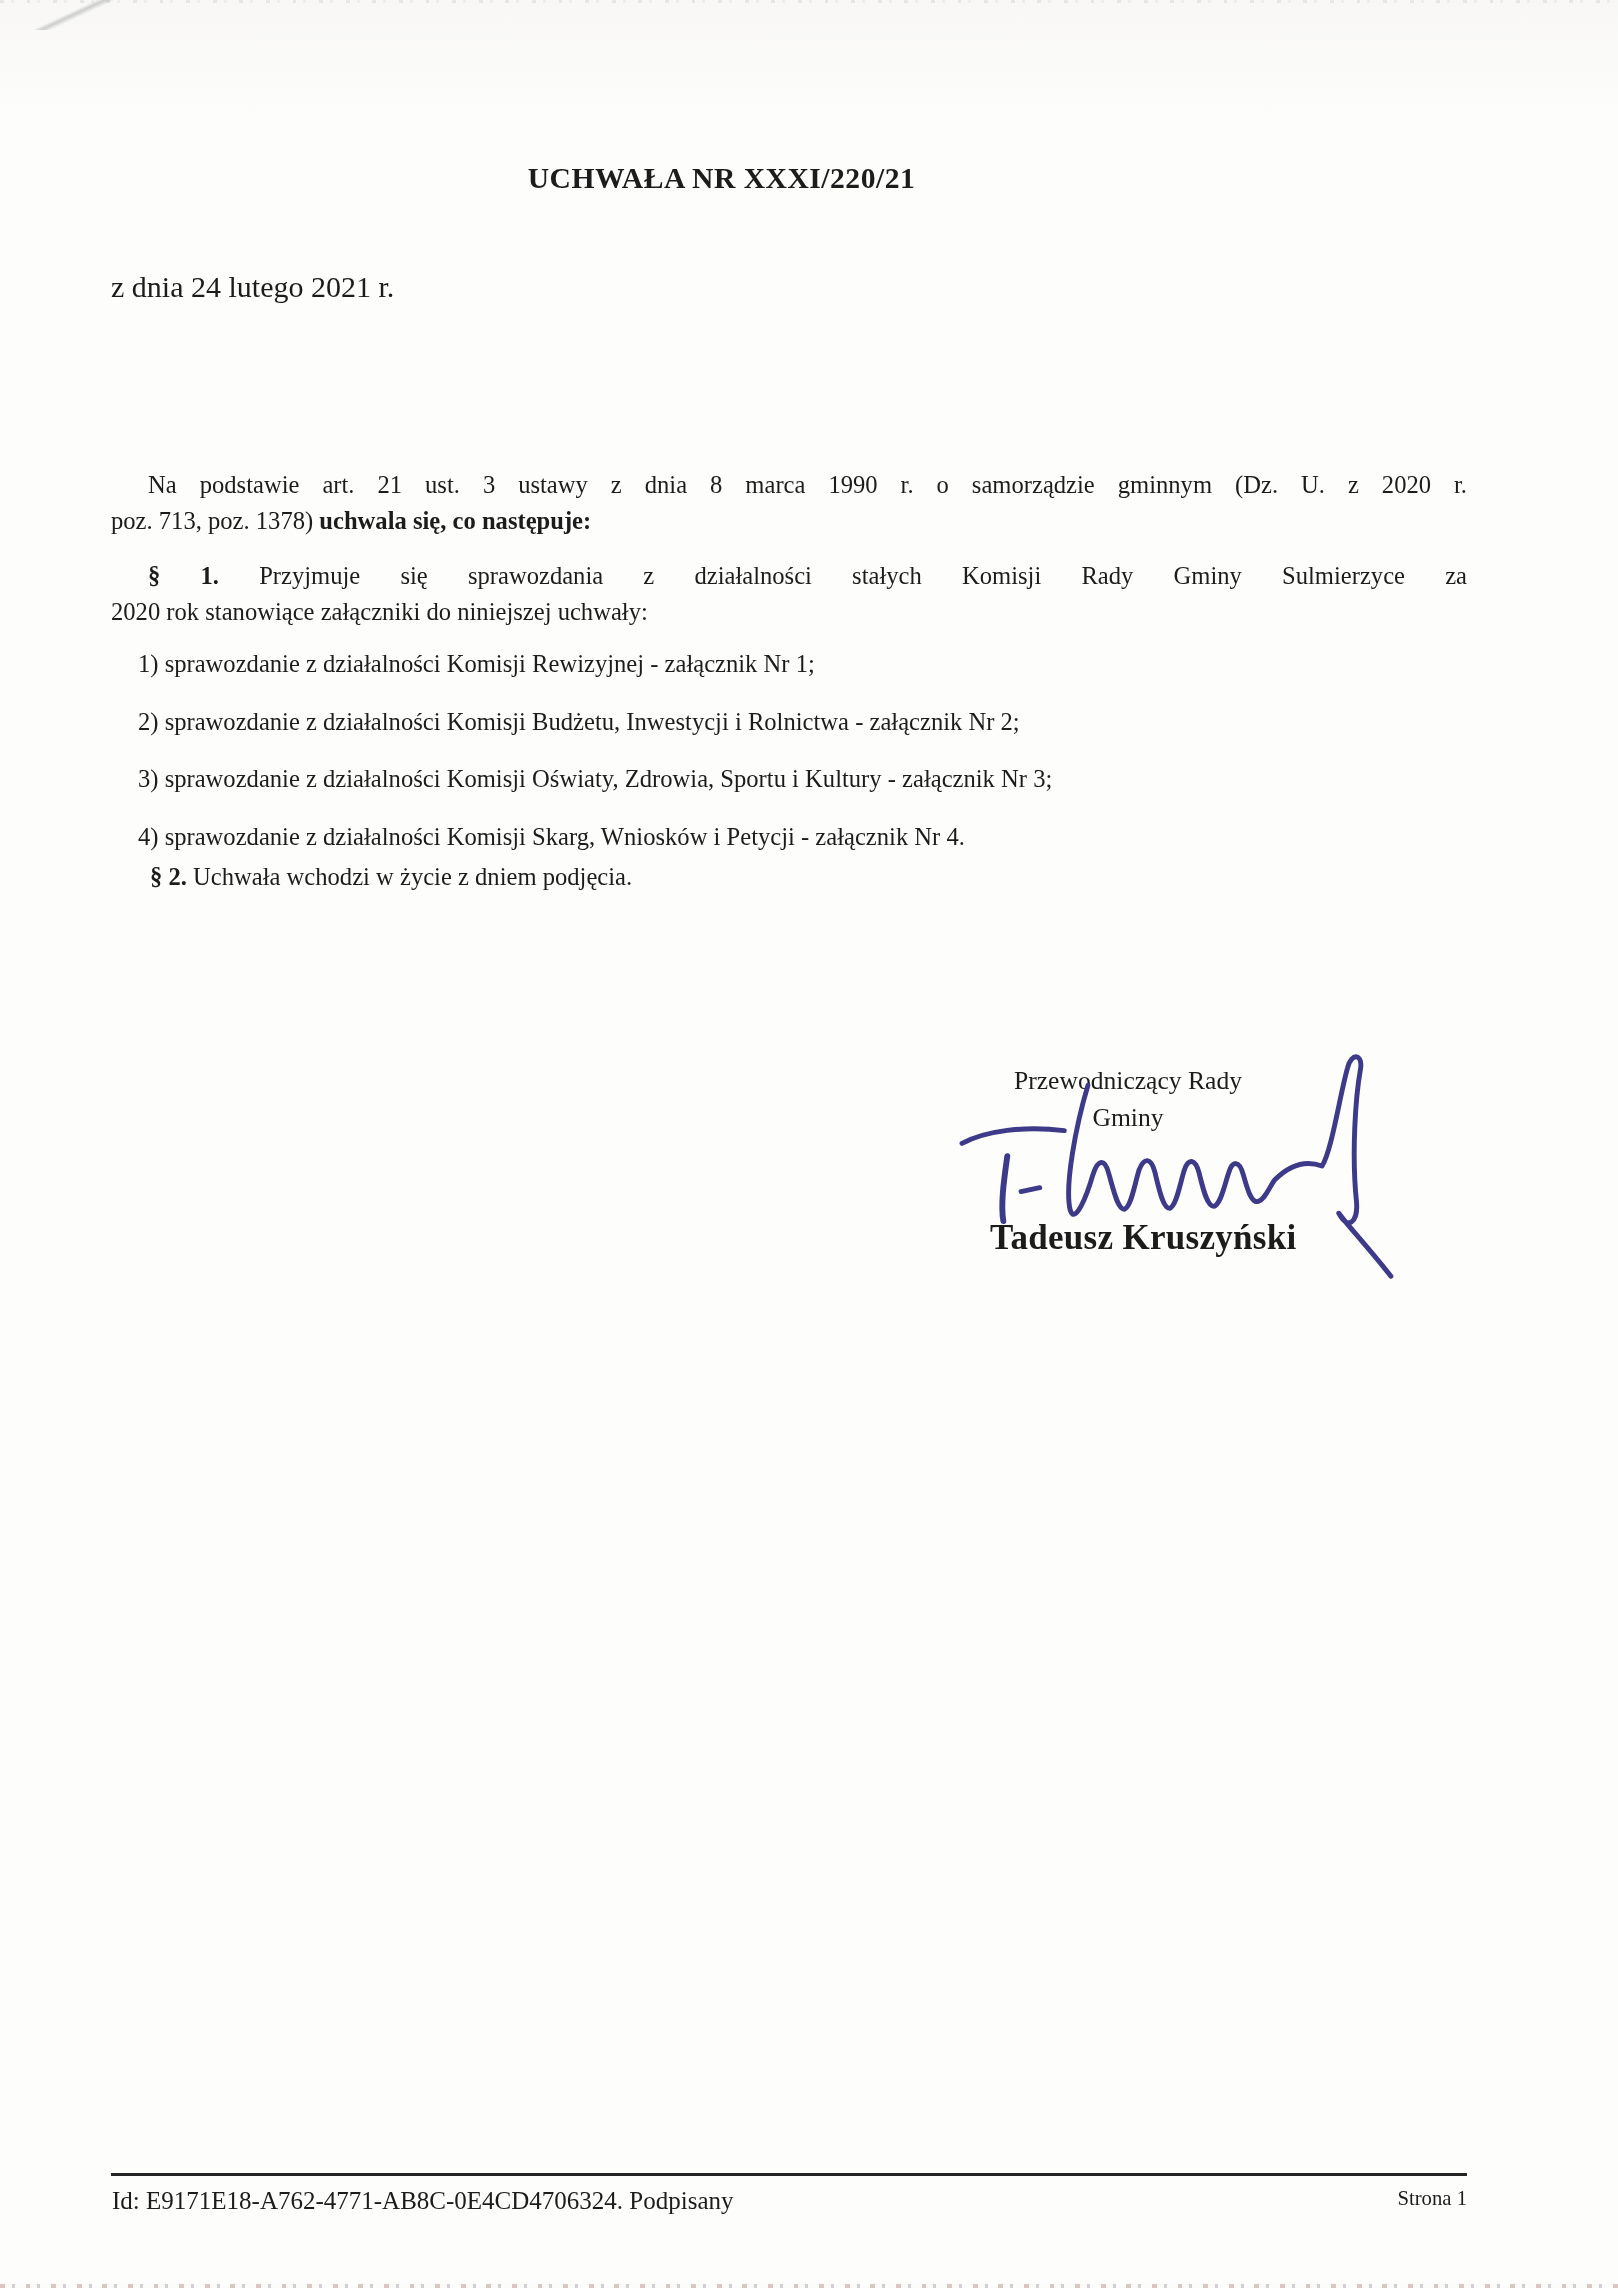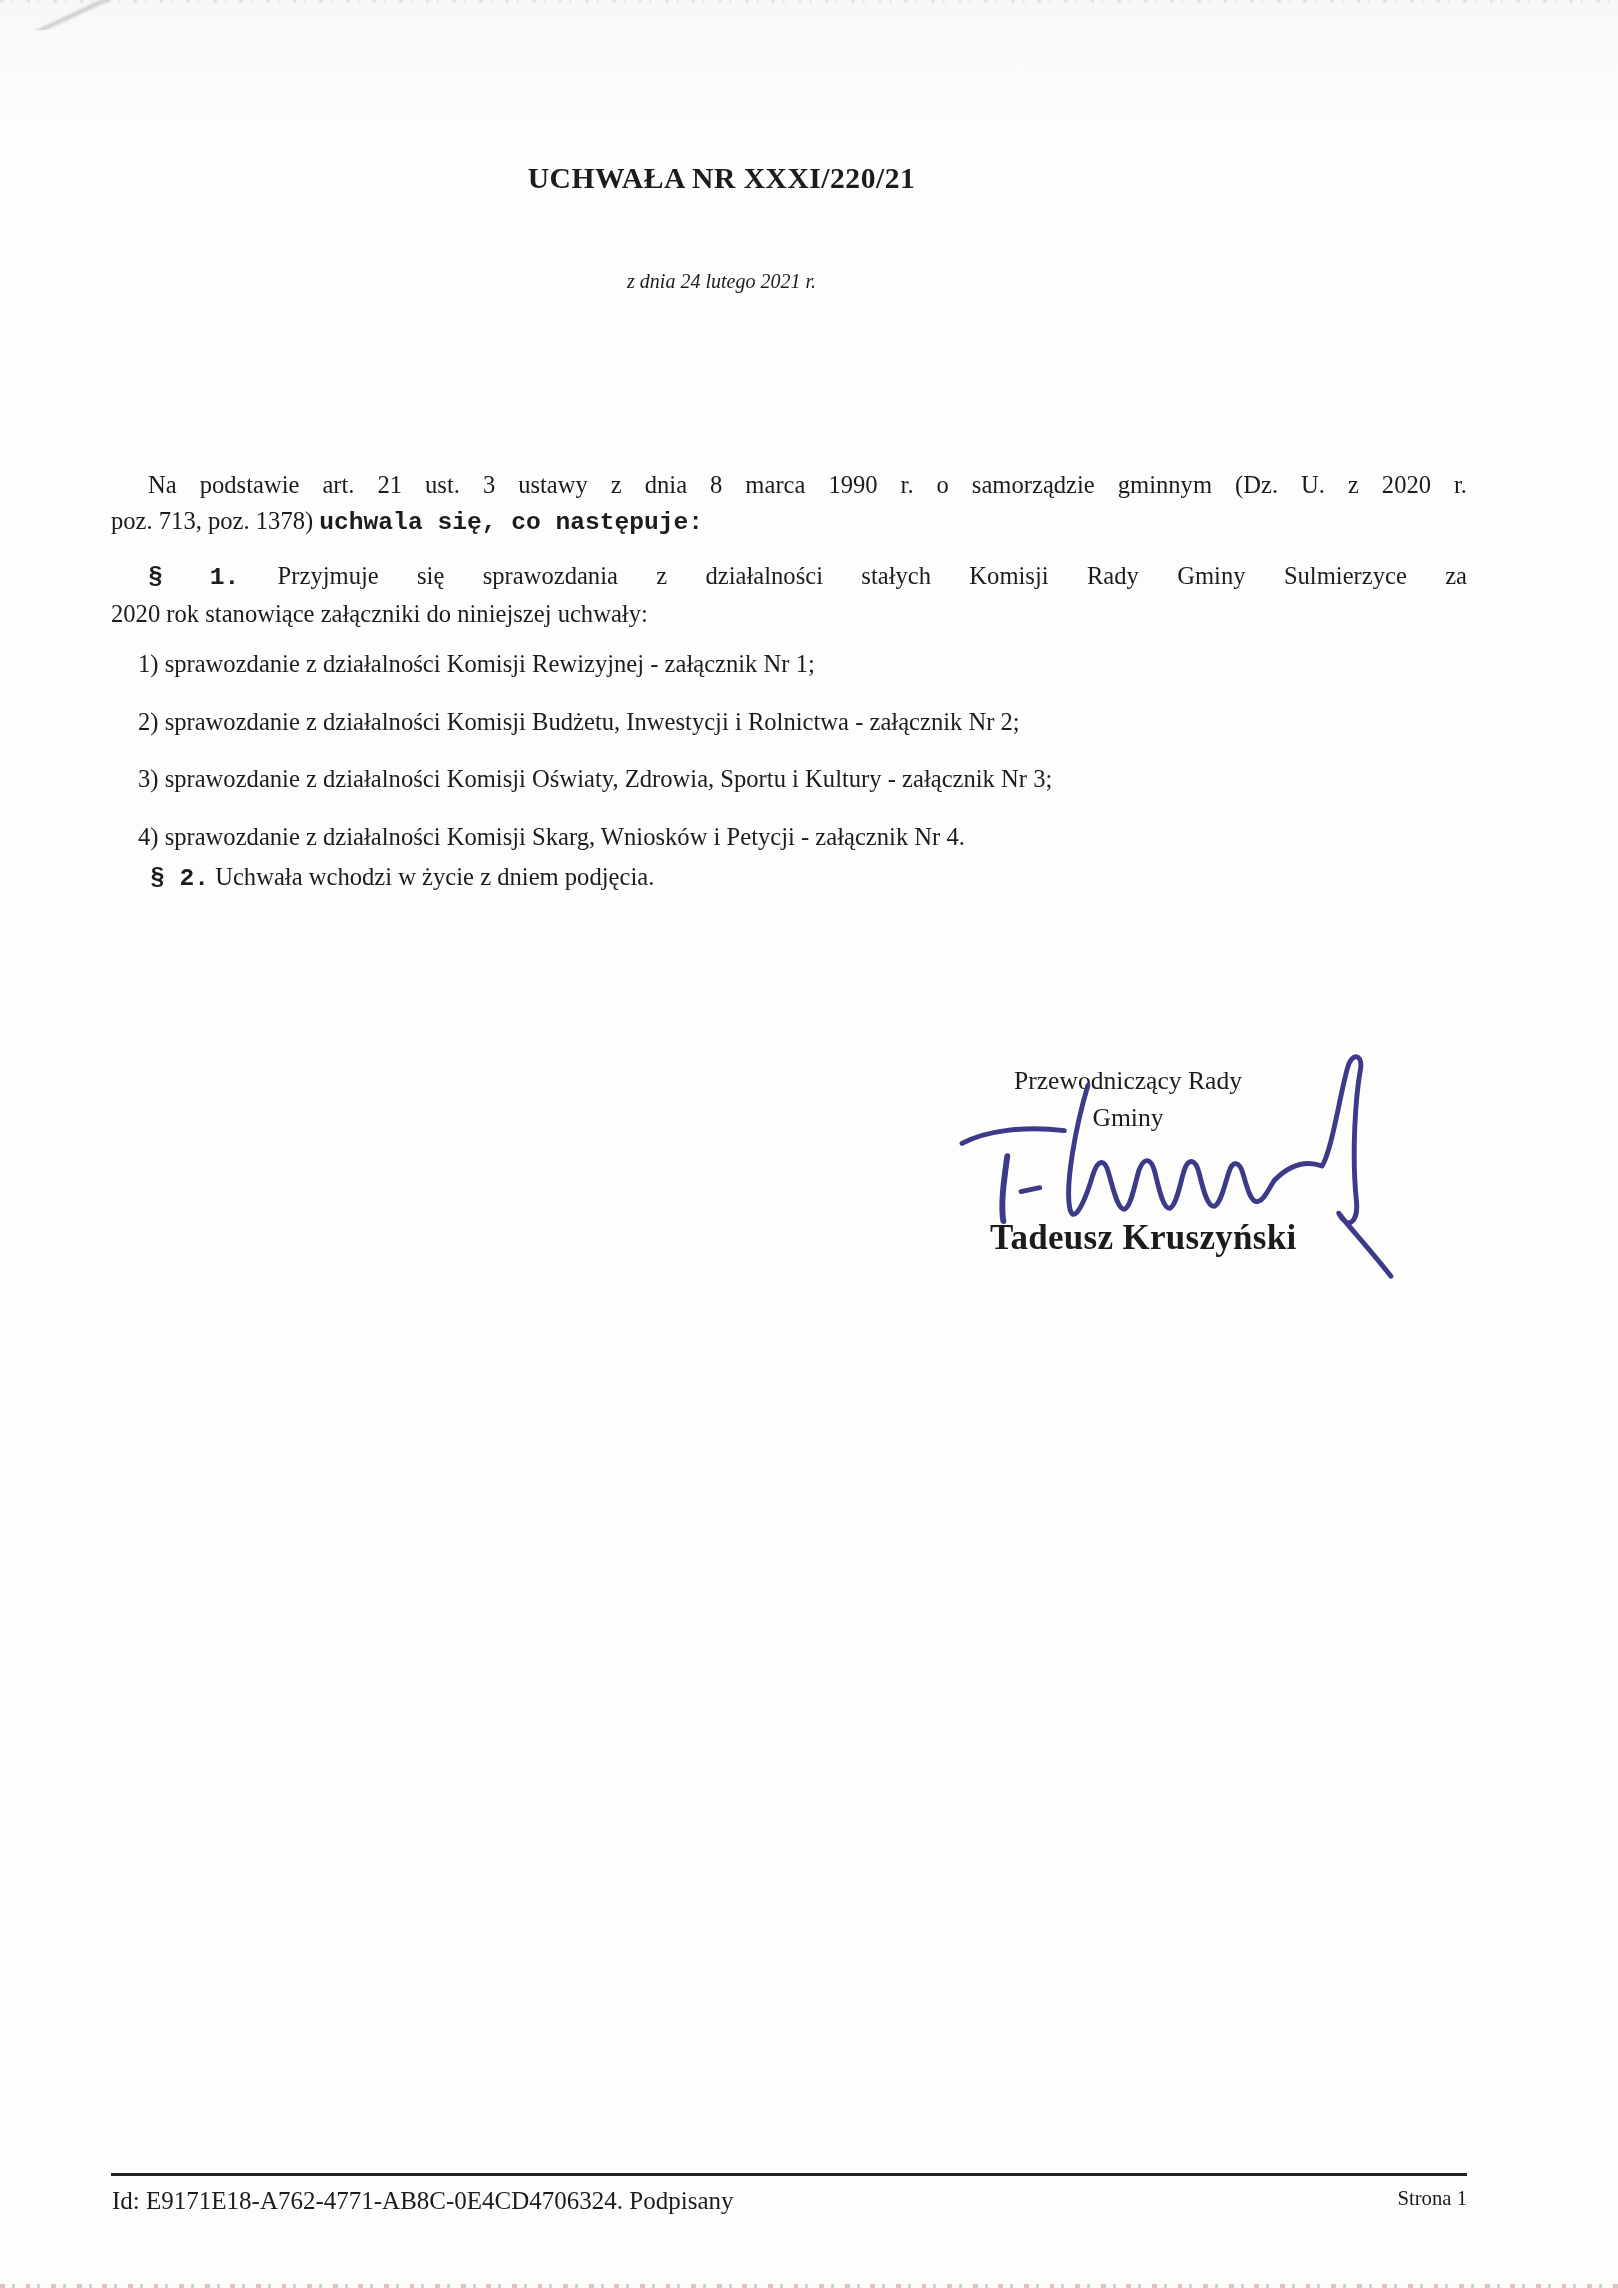--- a/index.html
+++ b/index.html
@@ -26,30 +26,30 @@
     background: linear-gradient(155deg, transparent 44%, rgba(135,135,142,.38) 49%, transparent 55%);
   }
   .scan-edge-bottom {
     position: absolute; left: 0; bottom: 0; width: 100%; height: 3.9px; opacity: .75;
     background: repeating-linear-gradient(90deg, rgba(150,88,80,.45) 0 4.9px, rgba(232,226,222,.15) 4.9px 11.8px, rgba(98,94,110,.38) 11.8px 14.8px, rgba(240,238,235,.08) 14.8px 25.6px);
   }
 
   
   .title-block { position: absolute; left: 111px; top: 158px; width: 1221px; text-align: center; }
   .title-line { font-weight: bold; font-size: 29.6px; line-height: 41px; letter-spacing: 0.5px; }
-  .date-line  { position: absolute; left: 111px; top: 270px; width: 1221px; text-align: center; font-size: 20px; font-style: italic; }
+  .date-line  { position: absolute; left: 111px; top: 270px; width: 1221px; text-align: left; font-size: 30px; }
   .subject-block { position: absolute; left: 111px; top: 325px; width: 1221px; text-align: center; font-weight: bold; font-size: 24.6px; line-height: 37px; }
 
   
   .body-par { position: absolute; left: 111px; width: 1356px; font-size: 24.6px; line-height: 36px; }
   .legal-par { top: 467px; }
   .par1 { top: 558px; }
   .jline { display: block; text-indent: 37px; text-align: justify; text-align-last: justify; }
   .pline { display: block; }
-  .b { font-weight: bold; font-family: Liberation Mono, monospace; }
+  .b { font-weight: bold; }
 
   .list { position: absolute; left: 138px; top: 646px; width: 1330px; font-size: 24.6px; }
   .list-item { line-height: 36px; margin-bottom: 21.7px; }
 
   .par2 { top: 859px; text-indent: 39px; }
 
   
   .sig-role { position: absolute; left: 941px; top: 1062px; width: 374px; text-align: center; font-size: 25.6px; line-height: 37px; }
   .sig-svg { position: absolute; left: 948px; top: 1048px; width: 512px; height: 241px; }
   .sig-name { position: absolute; left: 990px; top: 1218px; font-size: 35px; font-weight: bold; letter-spacing: 0.3px; }

